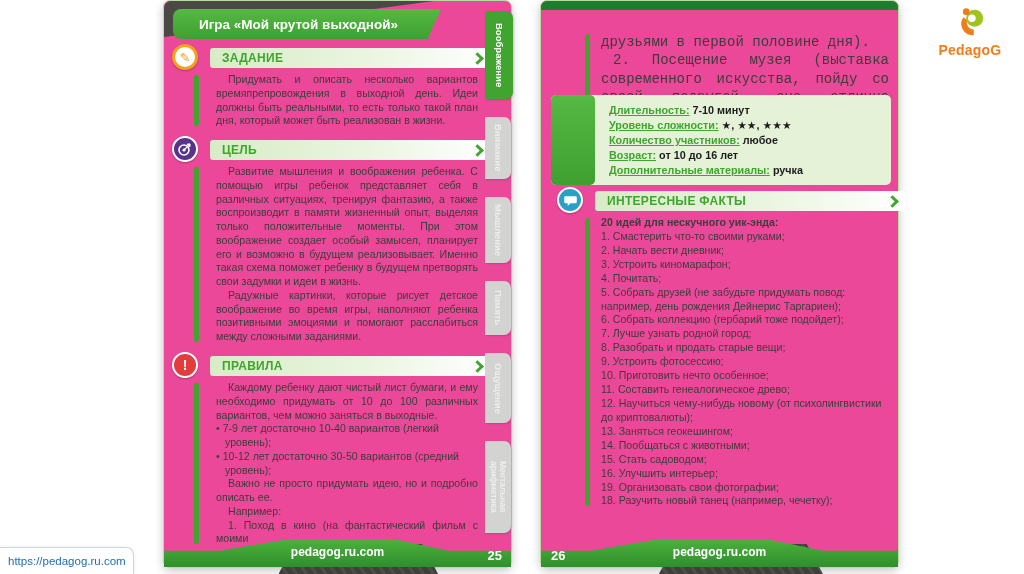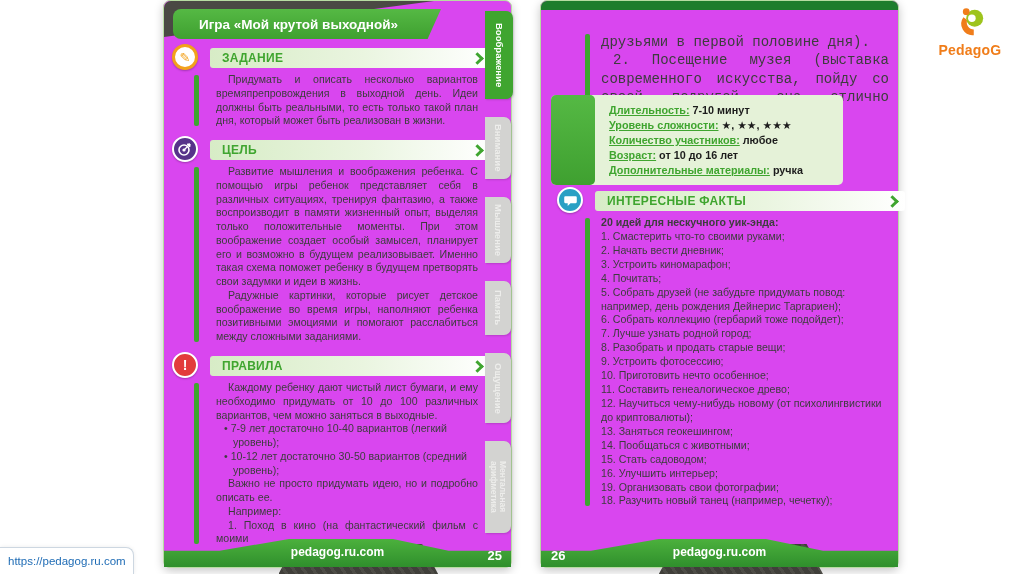--- a/index.html
+++ b/index.html
@@ -1,21 +1,21 @@
 <!DOCTYPE html>
 <html><head>
 <meta charset="utf-8">
 <style>
   * { margin:0; padding:0; box-sizing:border-box; }
   html,body { width:1024px; height:574px; overflow:hidden; background:#ffffff;
               font-family:"Liberation Sans","DejaVu Sans",sans-serif; }
   .stage { position:relative; width:1024px; height:574px; }
 
   
-  .card { position:absolute; top:0; background:#d946ef; border:1px solid #b7dca2;
+  .card { position:absolute; top:0; background:#ec4899; border:1px solid #b7dca2;
           border-radius:7px; box-shadow:0 3px 10px rgba(0,0,0,.22); }
   .card-left  { left:163px; width:349px; height:568px; }
   .card-right { left:540px; width:359px; height:568px; }
 
   
   .charcoal-corner { position:absolute; left:0; top:0; width:270px; height:36px;
           background:#4a4944; clip-path:polygon(0 0,100% 0,0 100%);
           border-top-left-radius:7px; }
   .title-banner { position:absolute; left:9px; top:8px; width:268px; height:30px;
           background:linear-gradient(#55b944,#3fa030);
@@ -40,21 +40,21 @@
           z-index:2; box-shadow:0 1px 2px rgba(0,0,0,.25); }
   .icon-task  { background:#fff; border:3px solid #f2a11c; color:#f2a11c; font-size:13px; font-weight:bold; }
   .icon-goal  { background:#57338a; border:2px solid #fff; }
   .icon-rules { background:#e23c3c; border:2px solid #fff; color:#fff; font-size:14px; font-weight:bold; }
   .icon-facts { background:#2aa0c4; border:2px solid #fff; }
   .sec-body { position:relative; font-size:10.6px; line-height:1.3; color:#3d3d3d;
               text-align:justify; }
   .sec-body::before { content:""; position:absolute; left:-22px; top:2px; bottom:2px;
               width:5px; background:#3fa52f; border-radius:2px; }
   .par { text-indent:12px; }
-  .bullet { margin-left:8px; padding-left:9px; text-indent:-9px; text-align:left; }
+  .bullet { padding-left:9px; text-indent:-9px; text-align:left; }
 
   
   .tabs { position:absolute; right:-2px; top:10px; width:28px; height:522px;
           display:flex; flex-direction:column; justify-content:space-between; }
   .tab { writing-mode:vertical-rl; display:flex; align-items:center; justify-content:center;
          background:#d3d3d1; color:#ededeb; font-size:9.5px; font-weight:bold;
          border-radius:0 7px 7px 0; width:26px; box-shadow:1px 1px 2px rgba(0,0,0,.15); }
   .tab.active { background:#3fa52f; color:#fff; width:28px; }
   .tab.small { font-size:8.5px; line-height:1.05; text-align:center; }
 
@@ -73,21 +73,21 @@
   .f-num-right { right:9px; } .f-num-left { left:10px; }
 
   
   .topbar { position:absolute; left:0; right:0; top:0; height:9px; background:#1e7d2c;
             border-radius:6px 6px 0 0; }
   .content-r { position:absolute; left:60px; top:32px; width:288px; }
   .cont-body { position:relative; font-size:14px; line-height:1.32; color:#3d3d3d;
                text-align:justify;font-family:Liberation Mono, monospace; }
   .cont-body::before { content:""; position:absolute; left:-16px; top:1px; bottom:1px;
                width:5px; background:#3fa52f; border-radius:2px; }
-  .info-box { position:absolute; left:10px; top:94px; width:292px; height:90px;
+  .info-box { position:absolute; left:10px; top:94px; width:340px; height:90px;
               background:#e5f2d8; border-radius:5px; padding:8px 24px 8px 58px; }
   .info-block { position:absolute; left:0; top:0; bottom:0; width:44px;
               background:linear-gradient(#55b944,#3fa030); border-radius:5px; }
   .info-row { font-size:10.8px; line-height:14.9px; color:#1c1c1c; font-weight:bold; }
   .info-label { color:#3fa52f; text-decoration:underline; }
   .facts-wrap { position:absolute; left:60px; top:190px; width:292px; }
   .facts-body { position:relative; font-size:10.6px; line-height:1.315; color:#3d3d3d; }
   .facts-body::before { content:""; position:absolute; left:-16px; top:2px; bottom:2px;
               width:5px; background:#3fa52f; border-radius:2px; }
   .facts-heading { font-weight:bold; }

